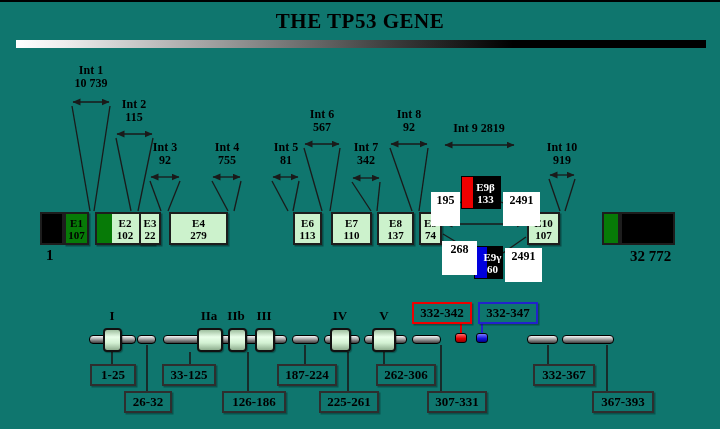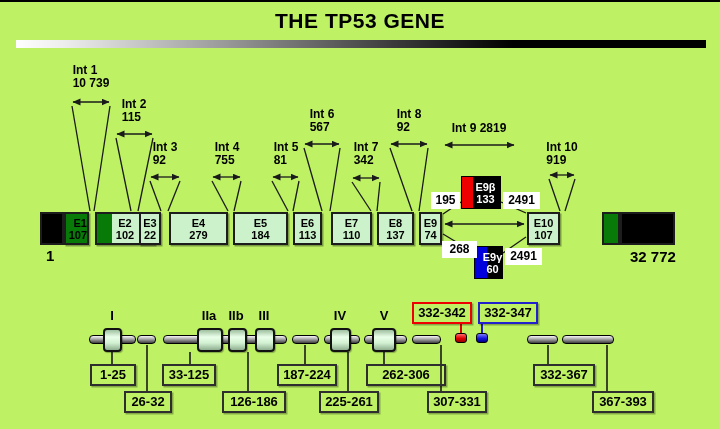--- a/index.html
+++ b/index.html
@@ -1,67 +1,67 @@
 <!DOCTYPE html>
 <html><head>
 <meta charset="utf-8">
 <style>
   html,body { margin:0; padding:0; background:#d7d7d7; }
   .stage {
-    position:relative; width:720px; height:429px; background:#bef264;
-    font-family:Liberation Sans, sans-serif; overflow:hidden; color:#000;
+    position:relative; width:720px; height:429px; background:#0f766e;
+    font-family:Liberation Serif, serif; overflow:hidden; color:#000;
     border-top:2px solid #000; box-sizing:border-box;
   }
   .title {
     position:absolute; top:7px; left:0; width:100%; text-align:center;
     font-size:21px; font-weight:bold; letter-spacing:.5px;
   }
   .gradbar {
     position:absolute; left:16px; top:38px; width:690px; height:8px;
     background:linear-gradient(to right,#ffffff,#ededed 7%,#9a9a9a 30%,#3a3a3a 55%,#000 72%,#000);
   }
   svg.overlay { position:absolute; left:0; top:0; pointer-events:none; }
   svg.overlay line { stroke:#1a1a1a; stroke-width:1.3; }
   svg.overlay line.thick { stroke-width:1.6; }
   svg.overlay line.red { stroke:#e00000; stroke-width:2; }
   svg.overlay line.blue { stroke:#2222cc; stroke-width:2; }
 
   .intron {
-    position:absolute; transform:translateX(-50%); text-align:left;
+    position:absolute; transform:translateX(-50%); text-align:center;
     font-size:12px; font-weight:bold; line-height:13px; white-space:nowrap;
   }
   .exon {
     position:absolute; top:210px; height:33px; box-sizing:border-box;
     background:#ccf2cc; border:2px solid #1d1d1d;
     display:flex; flex-direction:column; align-items:center; justify-content:center;
     font-size:11px; font-weight:bold; line-height:12px;
     box-shadow:1.5px 1.5px 0 rgba(0,0,0,.35);
   }
-  .exon.dark { background:#077a07;align-items:flex-end; }
+  .exon.dark { background:#077a07; }
   .exon.split { background:linear-gradient(to right,#077a07 0 15px,#ccf2cc 15px); }
   .cap {
     position:absolute; top:210px; height:33px; background:#000;
     border:2px solid #1d1d1d; box-sizing:border-box;
   }
   .greenseg {
     position:absolute; top:210px; height:33px; background:#077a07;
     border:2px solid #1d1d1d; box-sizing:border-box;
   }
   .iso {
     position:absolute; box-sizing:border-box; border:1px solid #000;
     display:flex; flex-direction:column; align-items:center; justify-content:center;
     font-size:11px; font-weight:bold; line-height:12px; color:#fff;
   }
   .iso.beta { left:461px; top:174px; width:40px; height:33px;
     background:linear-gradient(to right,#ee0000 0 11px,#000 11px); padding-left:9px; }
   .iso.gamma { left:474px; top:244px; width:29px; height:33px;
     background:linear-gradient(to right,#0000dd 0 12px,#000 12px); padding-left:8px; }
   .wlabel {
     position:absolute; background:#fff; font-weight:bold; font-size:12px;
-    text-align:center; height:17px; line-height:17px;
+    text-align:center; height:34px; line-height:17px;
   }
   .big-label { position:absolute; font-size:15px; font-weight:bold; }
 
   .dlabel { position:absolute; top:306px; transform:translateX(-50%);
     font-size:13px; font-weight:bold; }
   .rod {
     position:absolute; top:333px; height:9px; box-sizing:border-box;
     border:1px solid #000; border-radius:4px;
     background:linear-gradient(to bottom,#f6f6f6,#a8a8a8 45%,#3e3e3e);
   }
@@ -208,24 +208,20 @@
       <span>102</span>
     </div>
   <div class="exon" style="left:139px;width:22px">
       <span>E3</span>
       <span>22</span>
     </div>
   <div class="exon" style="left:169px;width:59px">
       <span>E4</span>
       <span>279</span>
     </div>
-  <div class="exon" style="left:233px;width:55px">
-      <span>E5</span>
-      <span>184</span>
-    </div>
   <div class="exon" style="left:293px;width:29px">
       <span>E6</span>
       <span>113</span>
     </div>
   <div class="exon" style="left:331px;width:41px">
       <span>E7</span>
       <span>110</span>
     </div>
   <div class="exon" style="left:377px;width:37px">
       <span>E8</span>
@@ -281,21 +277,21 @@
   <div class="cyl" style="left:255px;width:20px"></div>
   <div class="cyl" style="left:330px;width:21px"></div>
   <div class="cyl" style="left:372px;width:24px"></div>
 
   <div class="capsule red" style="left:455px"></div>
   <div class="capsule blue" style="left:476px"></div>
 
   <div class="anno" style="left:90px;top:362px;width:46px">1-25</div>
   <div class="anno" style="left:162px;top:362px;width:54px">33-125</div>
   <div class="anno" style="left:277px;top:362px;width:60px">187-224</div>
-  <div class="anno" style="left:366px;top:362px;width:80px">262-306</div>
+  <div class="anno" style="left:376px;top:362px;width:60px">262-306</div>
   <div class="anno" style="left:533px;top:362px;width:62px">332-367</div>
 
   <div class="anno" style="left:124px;top:389px;width:48px">26-32</div>
   <div class="anno" style="left:222px;top:389px;width:64px">126-186</div>
   <div class="anno" style="left:319px;top:389px;width:60px">225-261</div>
   <div class="anno" style="left:427px;top:389px;width:60px">307-331</div>
   <div class="anno" style="left:592px;top:389px;width:62px">367-393</div>
 
   <div class="anno redb" style="left:412px;top:300px;width:60px">332-342</div>
   <div class="anno blueb" style="left:478px;top:300px;width:60px">332-347</div>

